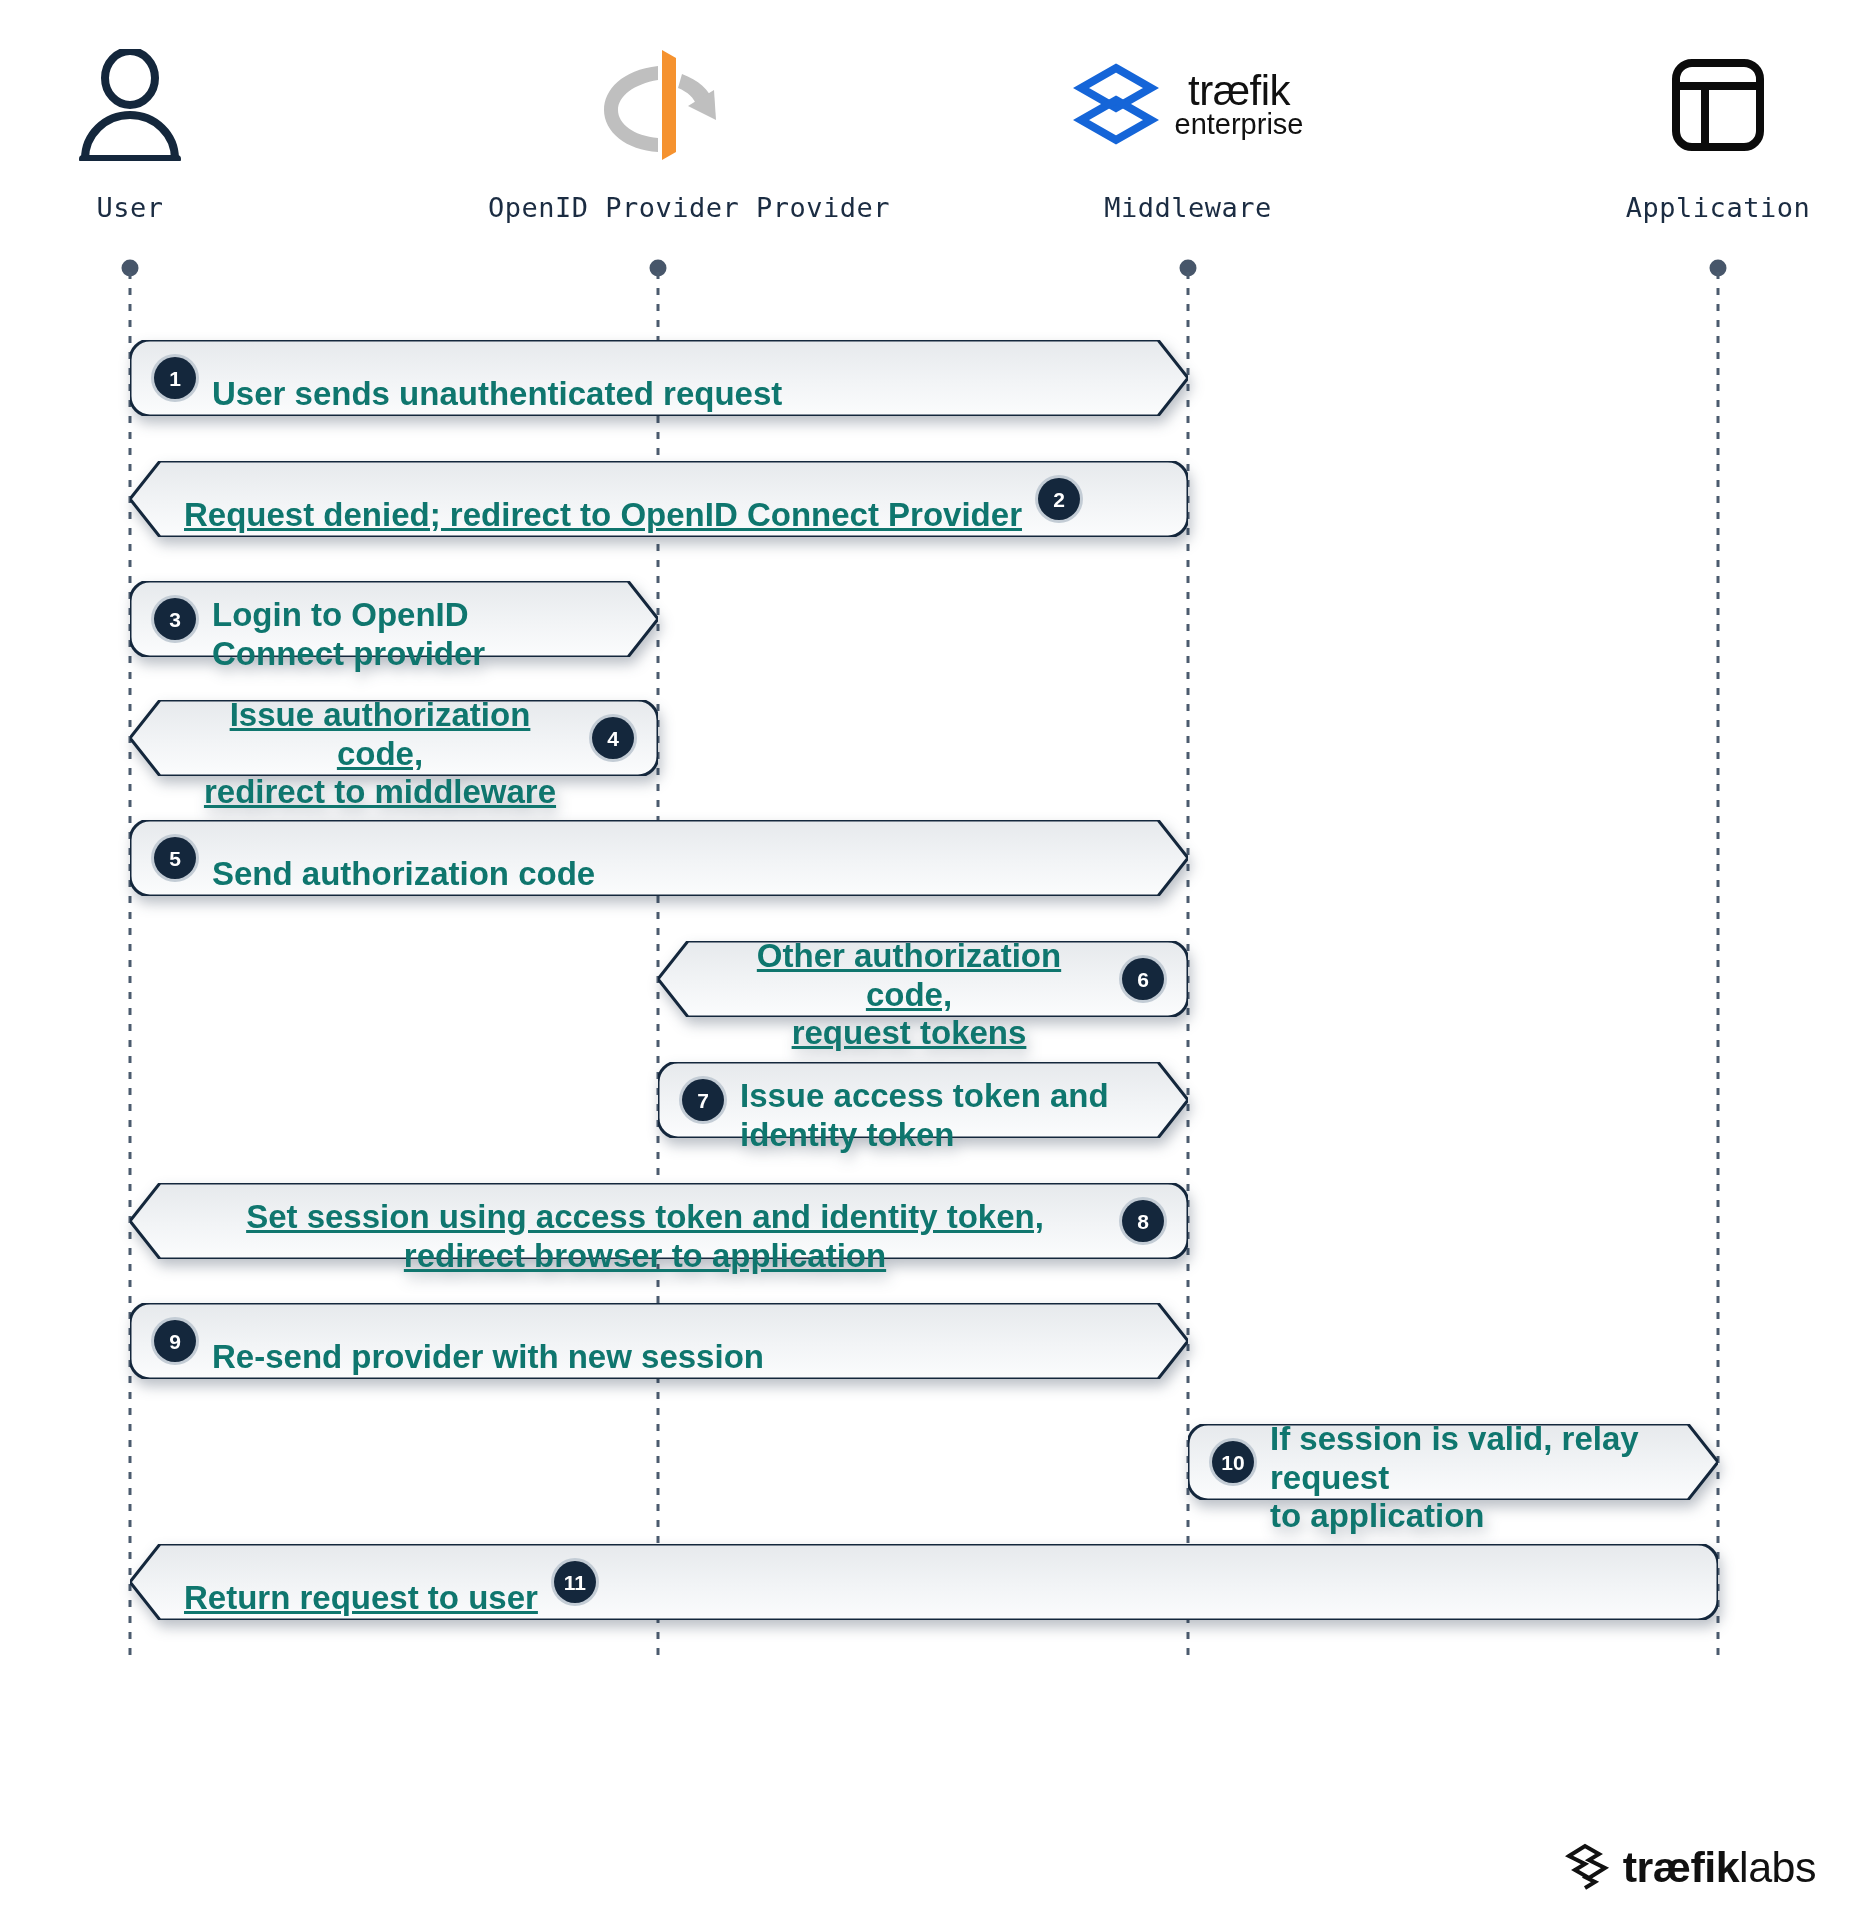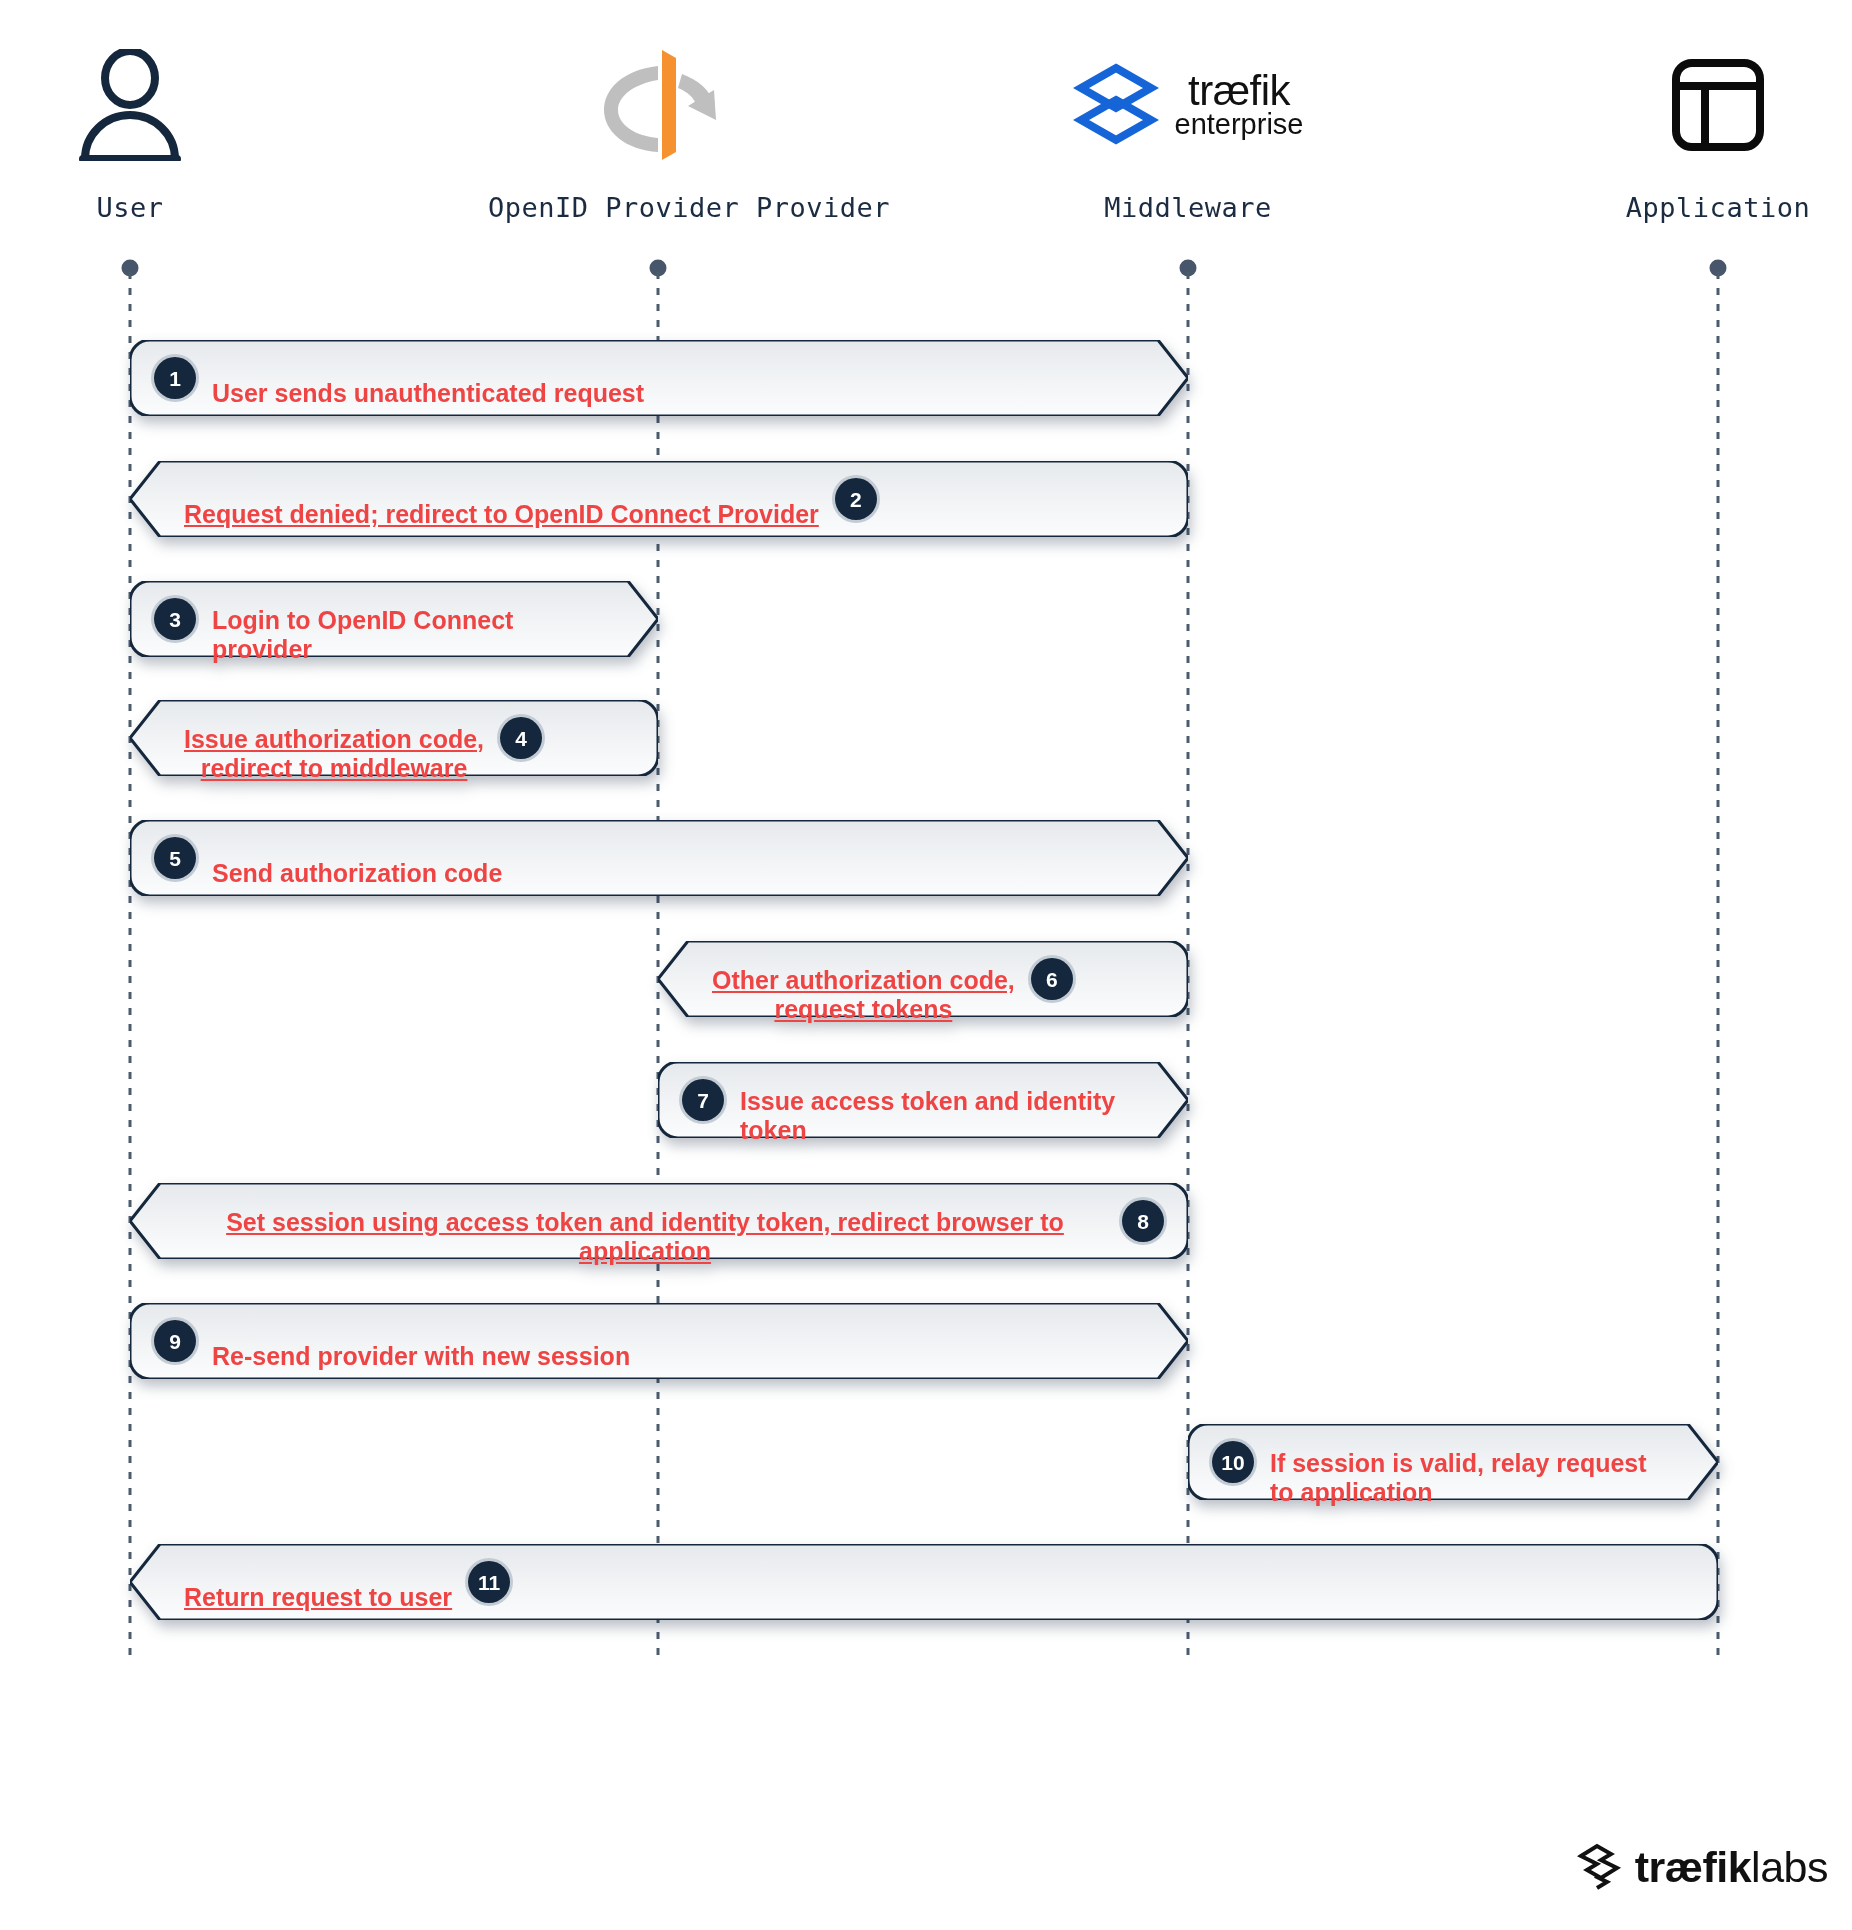--- a/index.html
+++ b/index.html
@@ -94,34 +94,34 @@
     box-shadow: 0 0 0 3px #c3ccd5;
     color: #ffffff;
     font-size: 21px;
     font-weight: bold;
     display: flex;
     align-items: center;
     justify-content: center;
     line-height: 1;
   }
   .msg-text {
-    color: #ef4444;
-    font-size: 25px;
+    color: #0f766e;
+    font-size: 33px;
     font-weight: bold;
     line-height: 1.18;
     white-space: pre-line;
     margin-top: 32px;
   }
   .to-right .msg-text { text-align: left; }
   .to-left  .msg-text { text-align: center; text-decoration: underline; }
 
   
   #footer-logo {
     position: absolute;
-    right: 24px;
+    right: 36px;
     bottom: 38px;
     display: flex;
     align-items: center;
     gap: 0;
   }
   .tl-word {
     font-size: 43px;
     color: #111111;
     letter-spacing: -0.5px;
     line-height: 1;

